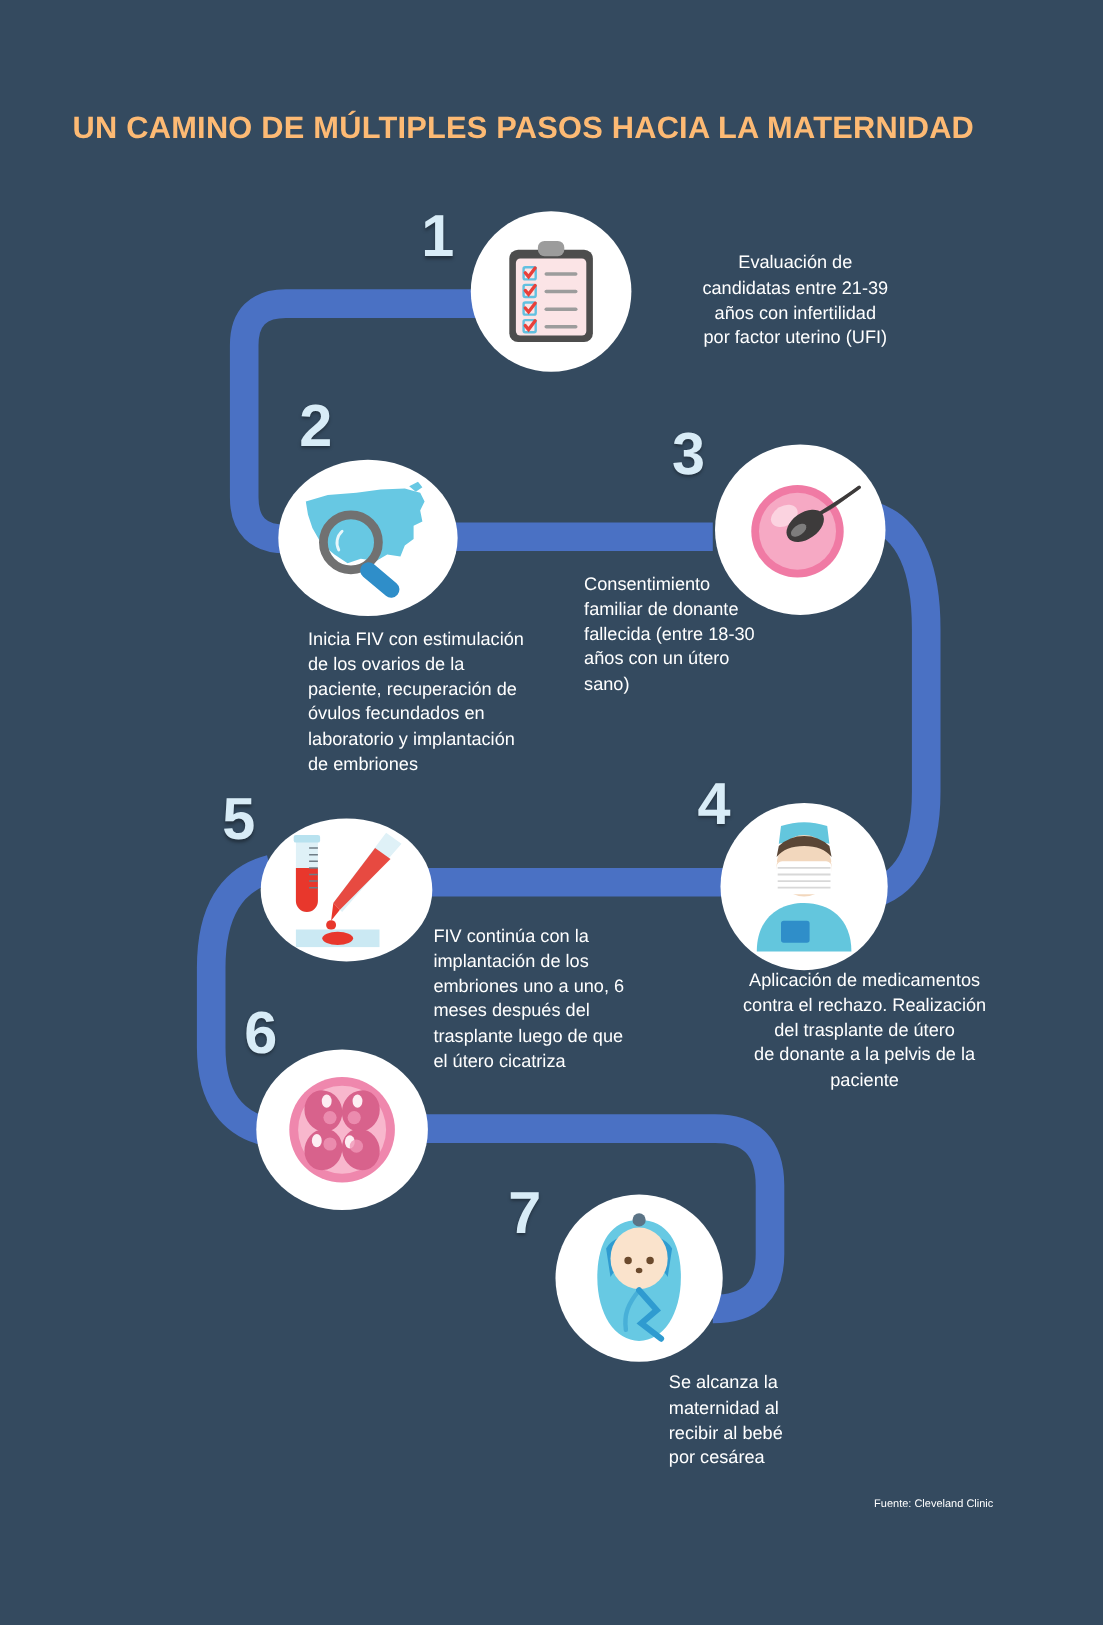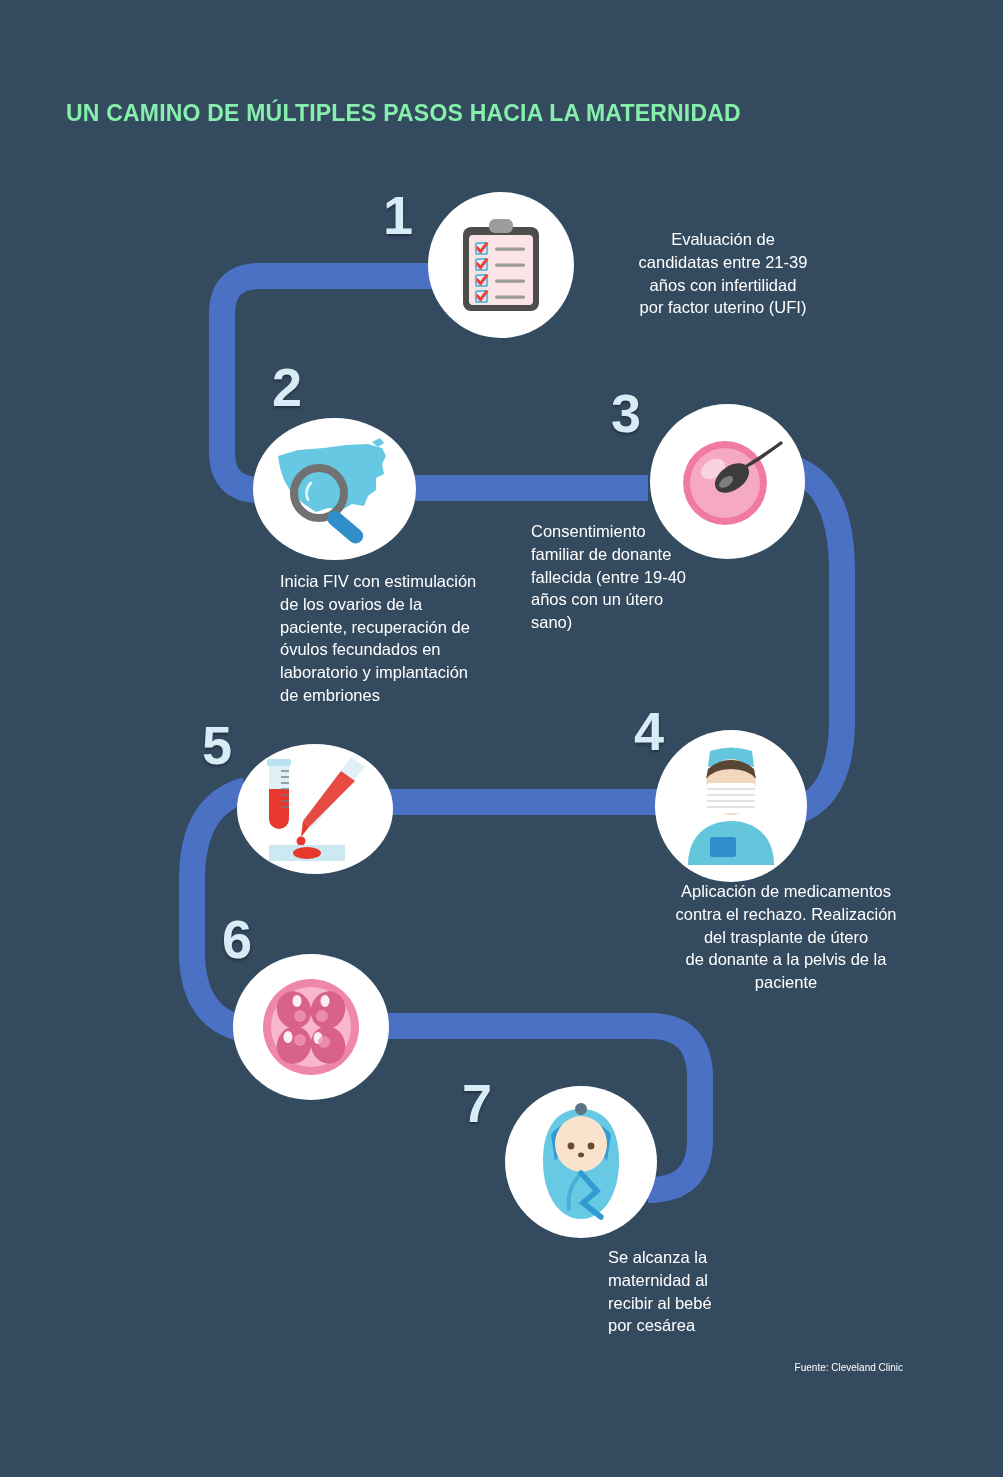--- a/index.html
+++ b/index.html
@@ -10,22 +10,22 @@
     overflow:hidden;
     position:relative;
   }
   #stage{position:absolute;inset:0;width:1003px;height:1477px;}
 
   
   .title{
     position:absolute;
     left:66px; top:100px;
     width:880px;
-    color:#86efac;
-    font-size:23px;
+    color:#fdba74;
+    font-size:28px;
     font-weight:bold;
     letter-spacing:0.2px;
     font-family:"Liberation Sans", sans-serif;
   }
 
   
   #path-svg{position:absolute;left:0;top:0;width:1003px;height:1477px;}
 
   
   .node{
@@ -155,21 +155,21 @@
         <ellipse cx="44" cy="46" rx="13" ry="9" transform="rotate(-30 44 46)" fill="#fbd3e0"></ellipse>
         <path d="M76 44 C 92 34 104 26 112 20" stroke="#3d3b3b" stroke-width="3.2" fill="none" stroke-linecap="round"></path>
         <path d="M76 44 C 88 40 98 30 112 20" stroke="#3d3b3b" stroke-width="2.4" fill="none" stroke-linecap="round" opacity="0.8"></path>
         <ellipse cx="63" cy="55" rx="19" ry="12" transform="rotate(-35 63 55)" fill="#3d3b3b"></ellipse>
         <ellipse cx="57" cy="59" rx="8" ry="4.5" transform="rotate(-35 57 59)" fill="#8a8a8a" opacity="0.85"></ellipse>
       </svg>
     </span>
   </div>
   <div class="cap" style="left:531px; top:520px; width:200px;">Consentimiento
 familiar de donante
-fallecida (entre 19-40
+fallecida (entre 18-30
 años con un útero
 sano)</div>
 
   <div class="num" style="left:634px; top:704px;">4</div>
   <div class="node" style="left:655px; top:730px; width:152px; height:152px;">
     <span>
       <svg width="122" height="126" viewBox="0 0 122 126">
         <path d="M18 122 C 18 92 38 78 61 78 C 84 78 104 92 104 122 Z" fill="#63c6dd"></path>
         <rect x="40" y="94" width="26" height="20" rx="2.5" fill="#2f8ec9"></rect>
         <path d="M40 8 q21 -7 42 0 l2 16 q-23 -6 -46 0 Z" fill="#63c6dd"></path>
@@ -214,20 +214,26 @@
         <path d="M100 4 L114 14 L60 76 L52 68 Z" fill="#dff1f7"></path>
         <path d="M90 18 L104 28 L58 74 L52 68 Z" fill="#e8372c" opacity="0.9"></path>
         <path d="M52 68 L58 74 L50 84 Z" fill="#e8372c"></path>
         <circle cx="50" cy="88" r="4.5" fill="#e8372c"></circle>
 
         <rect x="18" y="92" width="76" height="16" fill="#cbe9f3"></rect>
         <ellipse cx="56" cy="100" rx="14" ry="6" fill="#e8372c"></ellipse>
       </svg>
     </span>
   </div>
+  <div class="cap" style="left:394px; top:840px; width:215px;">FIV continúa con la
+implantación de los
+embriones uno a uno, 6
+meses después  del
+trasplante luego de que
+el útero cicatriza</div>
 
   <div class="num" style="left:222px; top:912px;">6</div>
   <div class="node" style="left:233px; top:954px; width:156px; height:146px;">
     <span>
       <svg width="118" height="118" viewBox="0 0 118 118">
         <circle cx="59" cy="59" r="48" fill="#ef87ad"></circle>
         <circle cx="59" cy="59" r="40" fill="#f8b7cd"></circle>
         <ellipse cx="42" cy="42" rx="17" ry="19" transform="rotate(-20 42 42)" fill="#d8628c"></ellipse>
         <ellipse cx="76" cy="42" rx="17" ry="19" transform="rotate(20 76 42)" fill="#d8628c"></ellipse>
         <ellipse cx="42" cy="77" rx="17" ry="19" transform="rotate(20 42 77)" fill="#d8628c"></ellipse>

